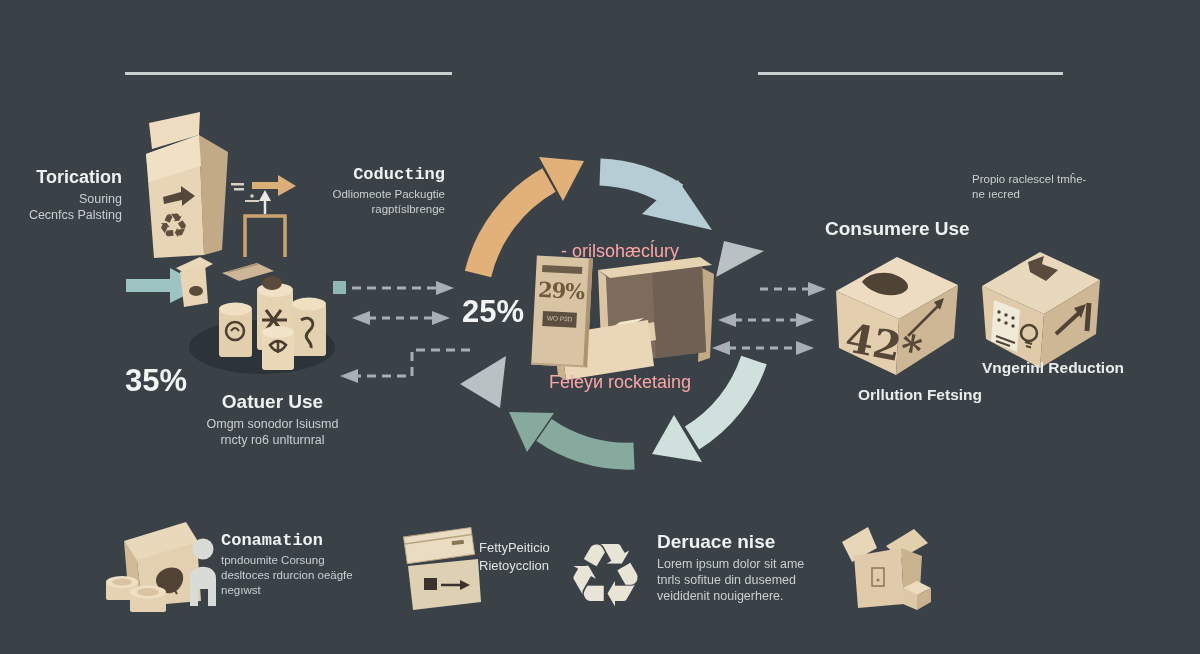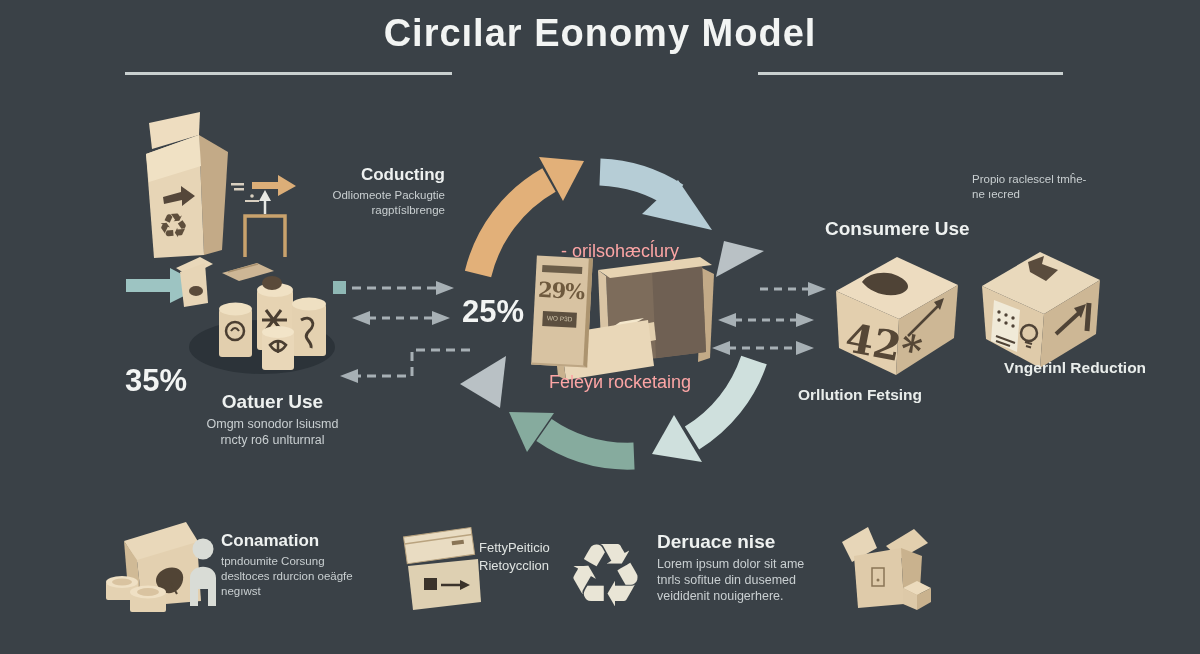--- a/index.html
+++ b/index.html
@@ -7,21 +7,21 @@
          overflow:hidden;font-family:"Liberation Sans",sans-serif;}
   .abs{position:absolute;}
   svg{position:absolute;left:0;top:0;}
   .tr{text-align:right;}
   .tc{text-align:center;}
   .title{font-size:38px;font-weight:bold;color:#f2f4f3;letter-spacing:1px;}
   .subtitle{font-size:25px;font-weight:bold;color:#e7ebea;letter-spacing:1px;}
   .subline{height:3px;background:#c9d0d0;}
   .h19{font-size:19px;font-weight:bold;color:#eef1f0;margin-bottom:3px;}
   .h18{font-size:18px;font-weight:bold;color:#eef1f0;margin-bottom:3px;}
-  .h17{font-size:17px;font-weight:bold;color:#eef1f0;margin-bottom:3px;}
+  .h17{font-size:17px;font-weight:bold;color:#eef1f0;margin-bottom:3px;font-family:Liberation Mono, monospace;}
   .sub12{font-size:12.5px;color:#c9cfd1;line-height:1.28;}
   .sub11{font-size:11.5px;color:#c9cfd1;line-height:1.3;}
   .pct{font-size:31px;font-weight:bold;color:#f2f4f3;}
   .lab15{font-size:18px;font-weight:400;color:#fca5a5;}
   .cap{font-size:15.5px;font-weight:600;color:#e9edeb;}
   .mid13{font-size:13px;font-weight:500;color:#dfe3e1;line-height:1.35;}
   .card{background:#d8c3a2;transform:rotate(3deg);border-right:4px solid #ac946f;
         border-bottom:2px solid #bda684;text-align:center;}
   .card-bar{height:7px;background:#6b5d49;margin:9px 6px 5px;}
   .card-pct{font-family:"DejaVu Serif",serif;font-weight:bold;font-size:21px;
@@ -204,24 +204,28 @@
       <polygon points="854,556 901,548 904,604 858,608" fill="#dfcbaa"></polygon>
       <polygon points="901,548 922,556 919,606 904,604" fill="#c9b28e"></polygon>
       <rect x="872" y="568" width="12" height="18" stroke="#8a7556" stroke-width="1.5" fill="none"></rect>
       <circle cx="878" cy="580" r="1.5" fill="#8a7556"></circle>
       <polygon points="903,588 917,581 931,588 917,595" fill="#ecdbbd"></polygon>
       <polygon points="903,588 917,595 917,610 903,604" fill="#ddc9a8"></polygon>
       <polygon points="917,595 931,588 931,602 917,610" fill="#c9b28e"></polygon>
     </g>
   </svg>
 
-  <div class="abs title tc" style="left:0;top:12px;width:1200px">Circılar Eonomy Model</div>
   <div class="abs subline" style="left:125px;top:72px;width:327px"></div>
   <div class="abs subline" style="left:758px;top:72px;width:305px"></div>
 
+  <div class="abs tr" style="left:6px;top:167px;width:116px">
+    <div class="h18">Torication</div>
+    <div class="sub12">Souring</div>
+    <div class="sub12">Cecnfcs Palsting</div>
+  </div>
 
   <div class="abs tr" style="left:295px;top:165px;width:150px">
     <div class="h17">Coducting</div>
     <div class="sub11">Odliomeote Packugtie</div>
     <div class="sub11">ragptíslbrenge</div>
   </div>
 
   <div class="abs pct" style="left:125px;top:363px">35%</div>
   <div class="abs tc" style="left:180px;top:391px;width:185px">
     <div class="h19">Oatuer Use</div>
@@ -233,27 +237,27 @@
   <div class="abs pct" style="left:462px;top:294px">25%</div>
   <div class="abs lab15 tc" style="left:535px;top:372px;width:170px">Feleyи rocketaing</div>
 
   <div class="abs card" style="left:534px;top:257px;width:52px;height:107px">
     <div class="card-bar"></div>
     <div class="card-pct">29%</div>
     <div class="card-tag">wo p3d</div>
   </div>
 
   <div class="abs h19" style="left:825px;top:218px">Consumere Use</div>
-  <div class="abs cap" style="left:798px;top:386px">Orllution Fetsing</div>
+  <div class="abs cap" style="left:858px;top:386px">Orllution Fetsing</div>
 
   <div class="abs" style="left:972px;top:172px;width:195px">
     <div class="sub11">Propio raclescel tmĥe-</div>
     <div class="sub11">ne ıecred</div>
   </div>
-  <div class="abs cap" style="left:1004px;top:359px">Vngerinl Reduction</div>
+  <div class="abs cap" style="left:982px;top:359px">Vngerinl Reduction</div>
 
   <div class="abs" style="left:221px;top:531px;width:175px">
     <div class="h17">Conamation</div>
     <div class="sub11">tpndoumite Corsung</div>
     <div class="sub11">desltoces rdurcion oeägfe</div>
     <div class="sub11">negıwst</div>
   </div>
 
   <div class="abs" style="left:657px;top:531px;width:175px">
     <div class="h19">Deruace nise</div>

